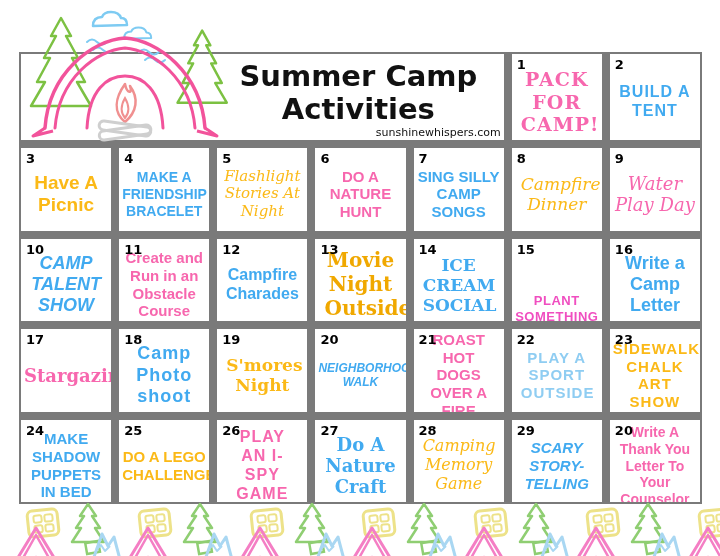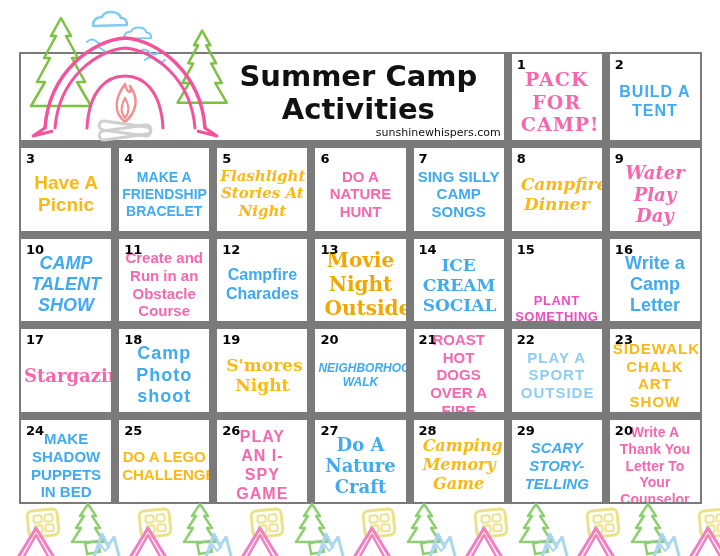--- a/index.html
+++ b/index.html
@@ -21,21 +21,21 @@
   .title { position:absolute; left:200px; right:8px; top:6px; text-align:center;
            font-family:"DejaVu Sans", sans-serif; font-weight:600; font-size:29px;
            line-height:1.15; color:#111; }
   .site  { position:absolute; right:3px; bottom:1px; font-size:11px; color:#111;
            font-family:"DejaVu Sans", sans-serif; }
 
   
   .act { display:block; width:100%; line-height:1.18; }
   .sans   { font-family:"Liberation Sans", sans-serif; }
   .serif  { font-family:"DejaVu Serif", serif; }
-  .script { font-family:"DejaVu Serif", serif; font-style:italic;font-weight:bold; }
+  .script { font-family:"DejaVu Serif", serif; font-style:italic; }
   .it { font-style:italic; }
   .m  { font-weight:700; } .sb { font-weight:600; } .b { font-weight:700; } .xb { font-weight:800; }
   .s12{font-size:12px;} .s13{font-size:13px;} .s14{font-size:14px;} .s15{font-size:15px;}
   .s16{font-size:16px;} .s17{font-size:17px;} .s18{font-size:18px;} .s19{font-size:19px;}
   .s20{font-size:20px;}
   .ls05{letter-spacing:.5px;} .ls1{letter-spacing:1px;}
   .narrow{max-width:72px; margin:0 auto;}
   .c-pink { color:#F767AE; } .c-blue { color:#41AAF0; } .c-lblue { color:#8FCDF2; }
   .c-mag  { color:#F04EC0;margin-top:48px; } .c-gold { color:#FBB917; } .c-gold2 { color:#F0A800; }
 

